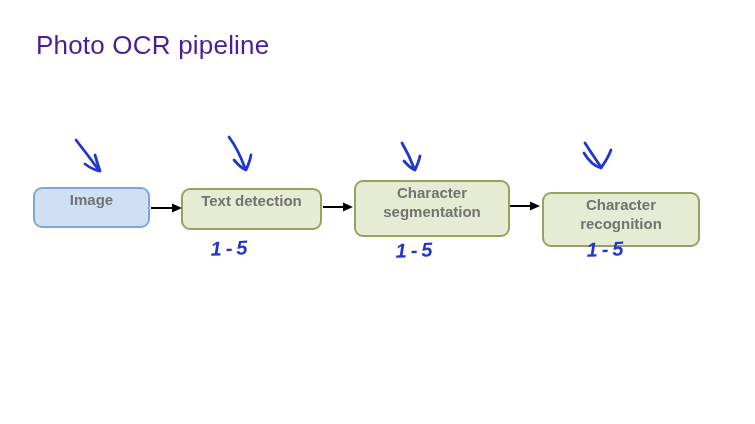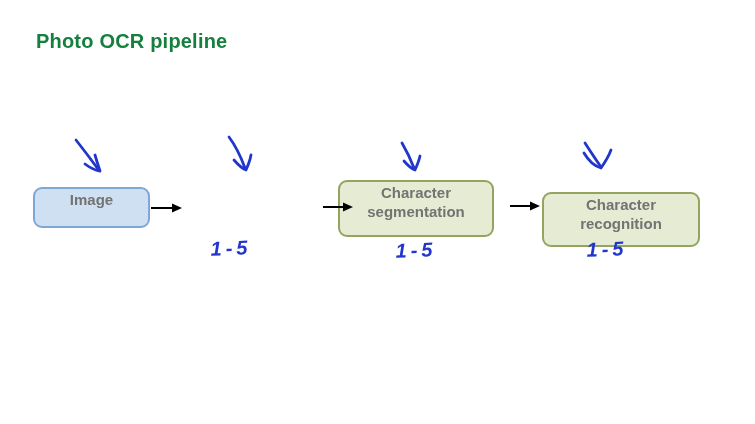--- a/index.html
+++ b/index.html
@@ -8,23 +8,23 @@
     width: 755px;
     height: 424px;
     background: #ffffff;
     overflow: hidden;
     font-family: "Liberation Sans", sans-serif;
   }
   .slide-title {
     position: absolute;
     left: 36px;
     top: 30px;
-    font-size: 20px;
-    font-weight: bold;
-    color: #15803d;
+    font-size: 26px;
+    font-weight: normal;
+    color: #4c1d95;
     letter-spacing: 0.2px;
   }
   .stage-box {
     position: absolute;
     box-sizing: border-box;
     display: flex;
     align-items: flex-start;
     justify-content: center;
     text-align: center;
     font-size: 15px;
@@ -38,21 +38,21 @@
   .box-input {
     background: #cfe0f2;
     border-color: #7fa7d6;
   }
   .box-module {
     background: #e6ebd3;
     border-color: #93a45f;
   }
   #box-image   { left: 33px;  top: 187px; width: 117px; height: 41px; }
   #box-textdet { left: 181px; top: 188px; width: 141px; height: 42px; }
-  #box-charseg { left: 338px; top: 180px; width: 156px; height: 57px; }
+  #box-charseg { left: 354px; top: 180px; width: 156px; height: 57px; }
   #box-charrec { left: 542px; top: 192px; width: 158px; height: 55px; }
 
   .arrow-layer {
     position: absolute;
     left: 0; top: 0;
     width: 755px; height: 424px;
     pointer-events: none;
   }
   .hand-note {
     position: absolute;
@@ -73,20 +73,23 @@
 <body>
 
 <div class="slide">
 
   <div class="slide-title">Photo OCR pipeline</div>
 
   <div id="box-image" class="stage-box box-input">
     <span>Image</span>
   </div>
 
+  <div id="box-textdet" class="stage-box box-module">
+    <span>Text detection</span>
+  </div>
 
   <div id="box-charseg" class="stage-box box-module">
     <span>Character segmentation</span>
   </div>
 
   <div id="box-charrec" class="stage-box box-module">
     <span>Character recognition</span>
   </div>
 
   <svg class="arrow-layer" viewBox="0 0 755 424">

